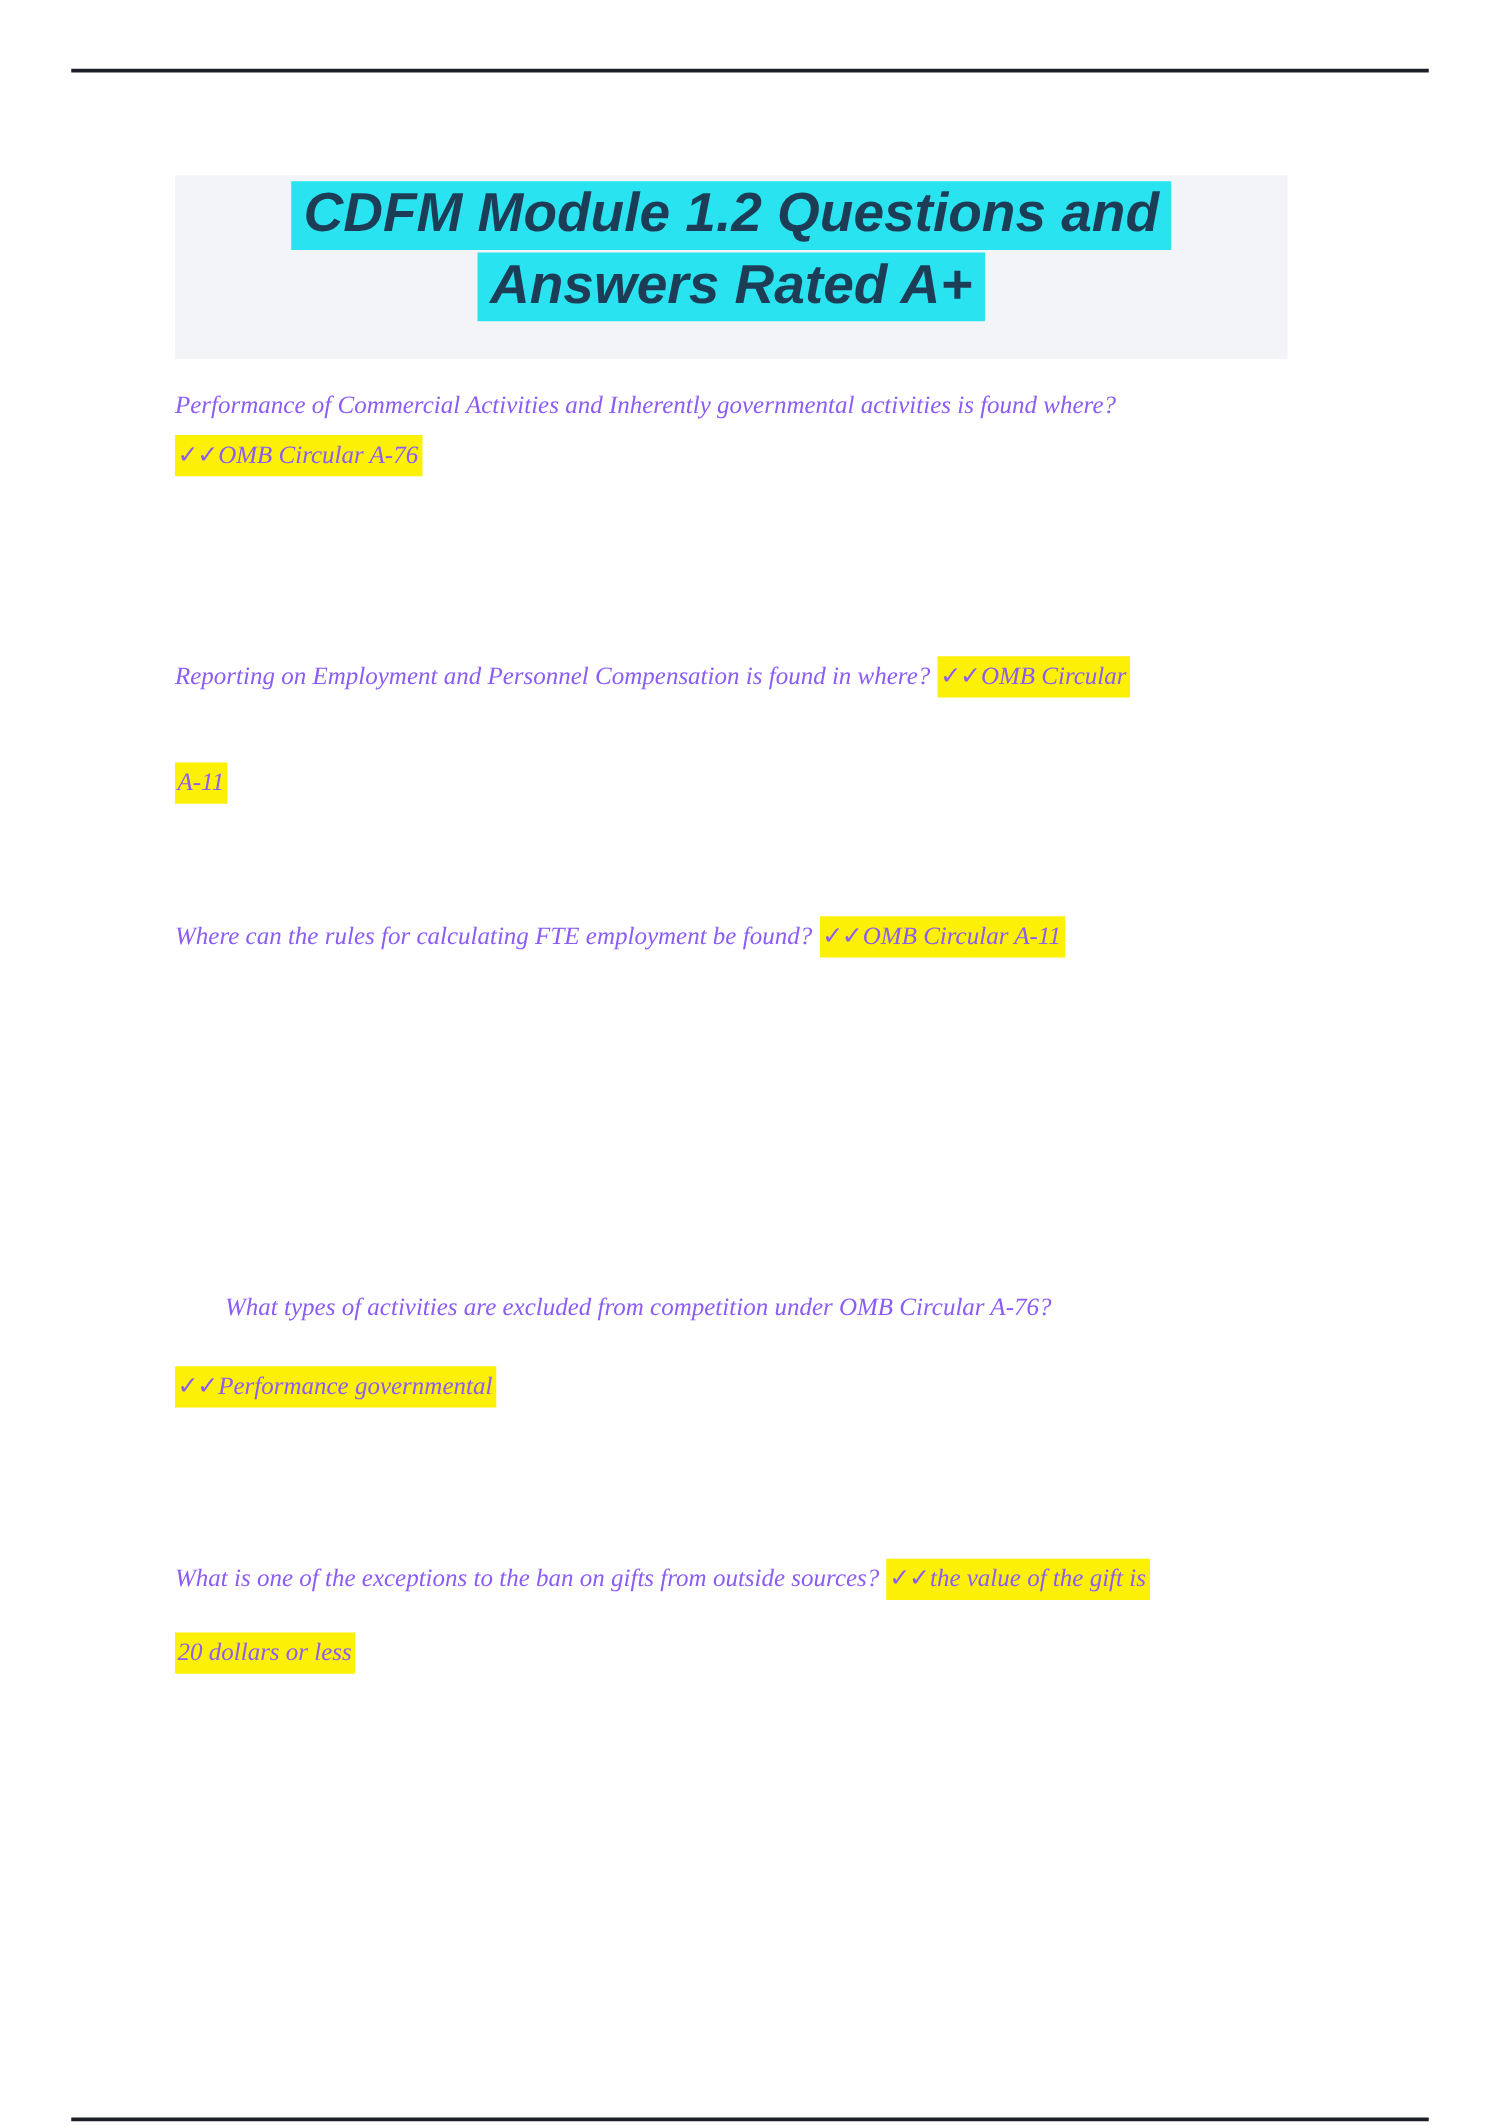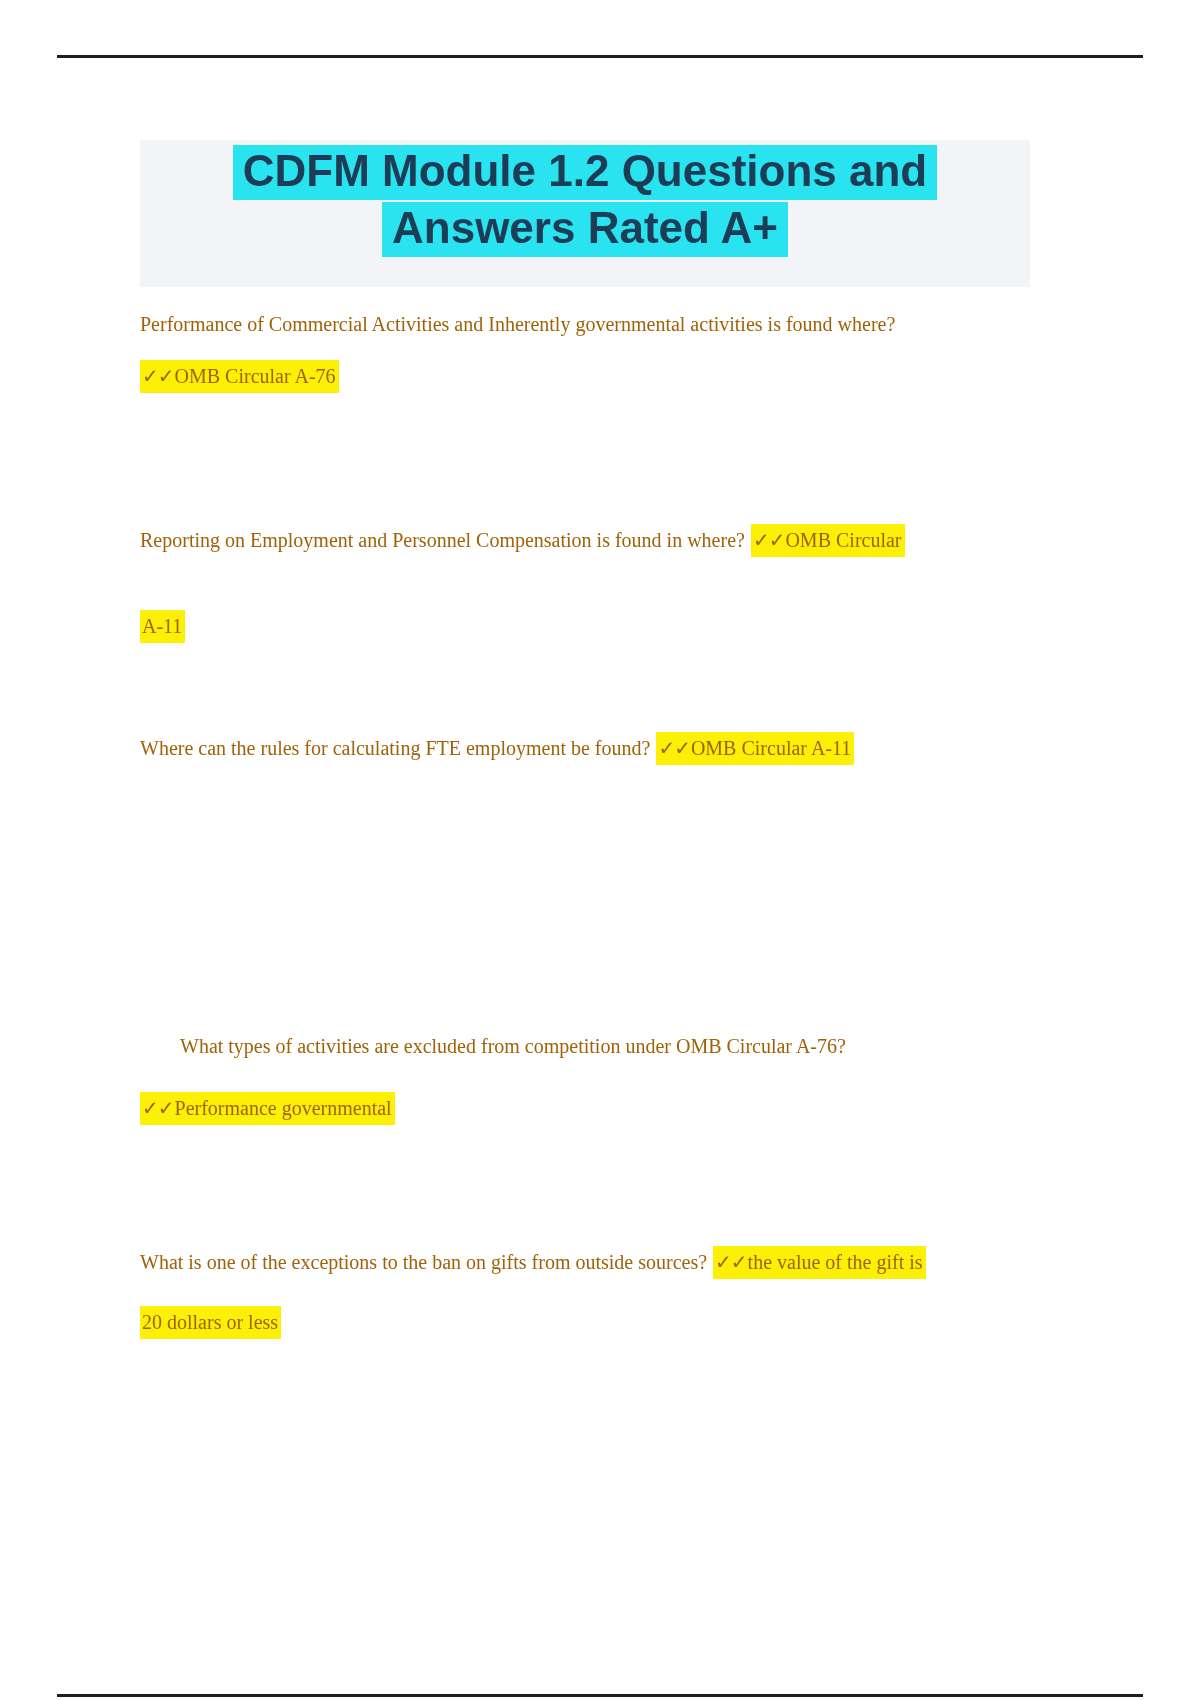--- a/index.html
+++ b/index.html
@@ -1,15 +1,15 @@
 <!DOCTYPE html>
 <html><head>
 <meta charset="utf-8">
 <style>
-  * { margin: 0; padding: 0; box-sizing: border-box; }
+  * { margin: 0; padding: 0; box-sizing: border-box; font-style: italic; }
   html, body { background: #ffffff; }
   body { width: 1200px; height: 1700px; position: relative; overflow: hidden; }
 
   .page {
     position: relative;
     width: 1200px;
     height: 1700px;
     background: #ffffff;
     overflow: hidden;
   }
@@ -45,38 +45,38 @@
     padding: 1px 10px 5px 10px;
   }
 
   .qline {
     position: absolute;
     left: 140px;
     width: 930px;
     font-family: "Liberation Serif", "DejaVu Serif", serif;
     font-size: 20px;
     line-height: 30px;
-    color: #a16207;
+    color: #8b5cf6;
     white-space: nowrap;
   }
   .hl {
     background: #fcf006;
     padding: 5px 3px 6px 2px;
   }
   .gap { margin-left: 6px; }
   .marks {
     font-family: "DejaVu Sans", sans-serif;
     font-weight: 700;
     letter-spacing: -1px;
     padding-right: 1px;
   }
 
   
   .pos-q1  { top: 309px; }
-  .pos-a1  { top: 361px; }
+  .pos-a1  { top: 348px; }
   .pos-q2  { top: 525px; }
   .pos-a2b { top: 611px; }
   .pos-q3  { top: 733px; }
   .pos-q4  { top: 885px; }
   .pos-q5  { top: 1031px; margin-left: 40px; }
   .pos-a5  { top: 1093px; }
   .pos-q6  { top: 1247px; }
   .pos-a6b { top: 1307px; }
 </style>
 </head>

